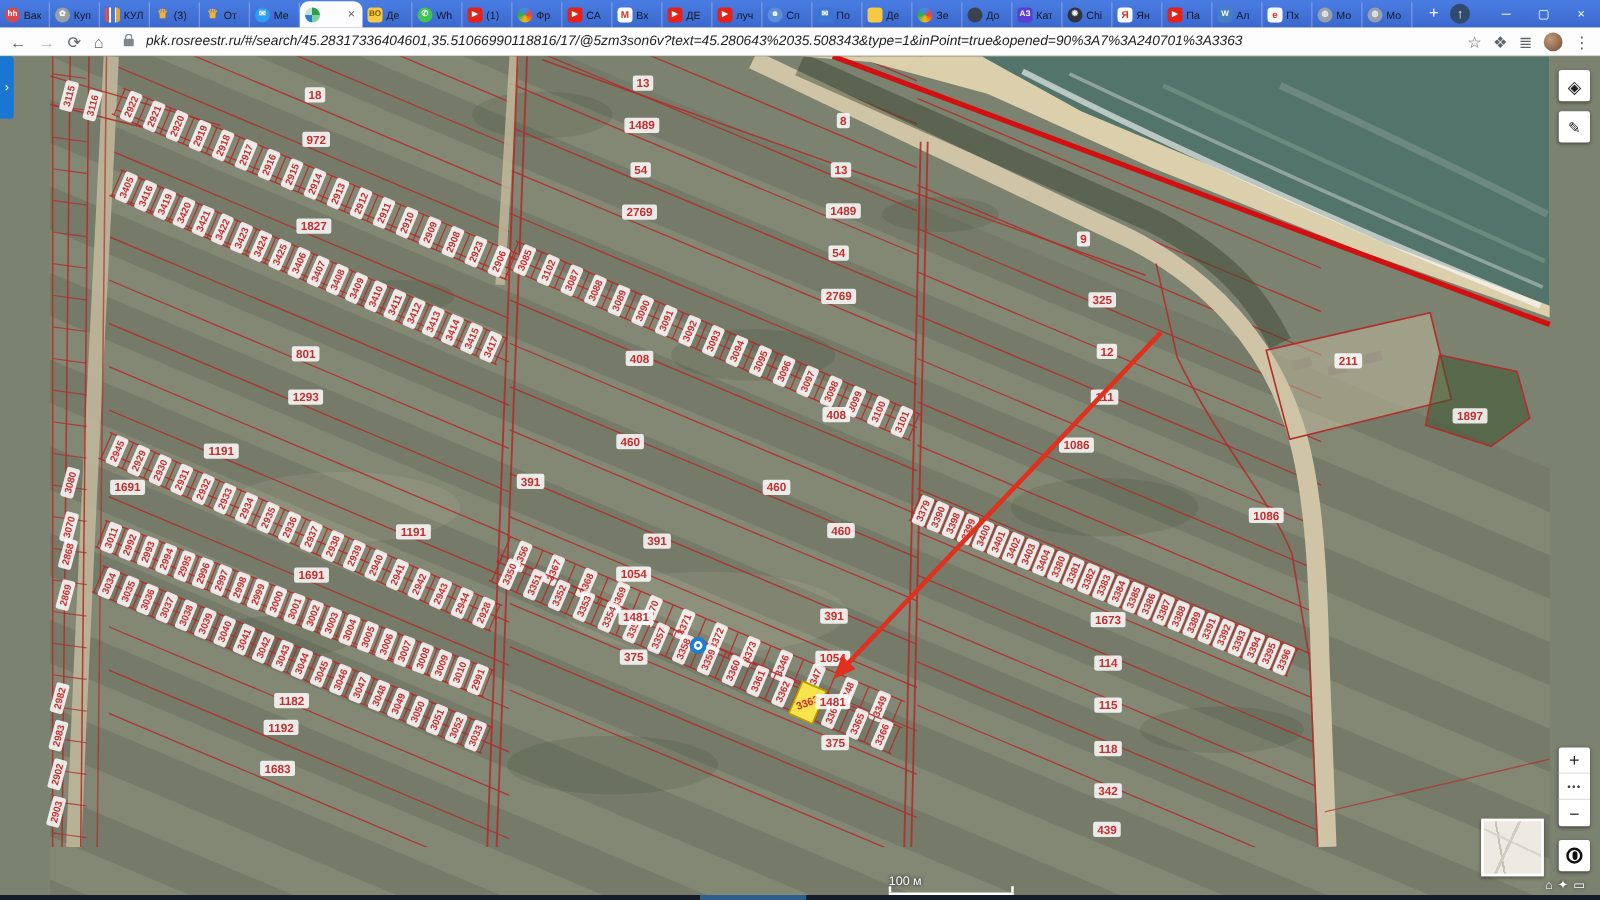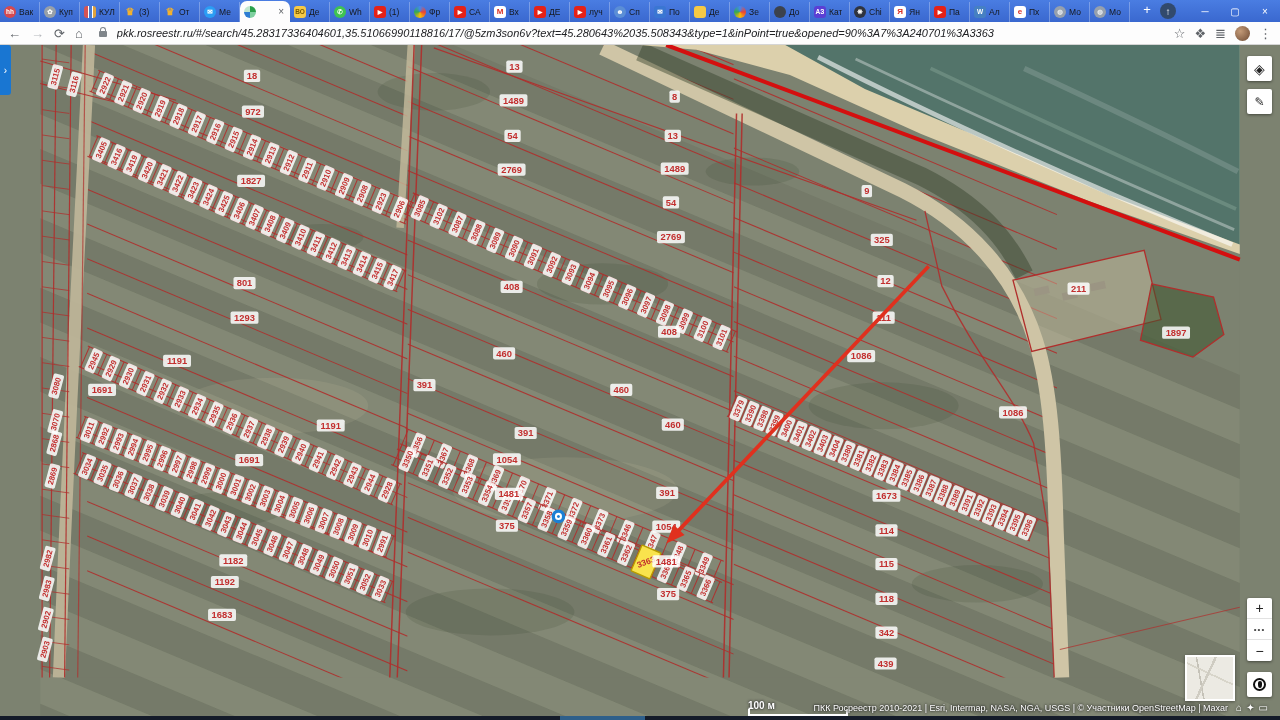--- a/index.html
+++ b/index.html
@@ -59,21 +59,21 @@
   #locatedot { width:4px; height:7px; background:#111; border-radius:2px 2px 50% 50%; }
   #minimap { position:absolute; right:45px; top:610px; width:50px; height:46px; background:#eceae3;
     border:2px solid #fff; box-shadow:0 1px 3px rgba(0,0,0,.4); overflow:hidden; }
   #minimap:before { content:""; position:absolute; inset:0;
     background:
       linear-gradient(115deg, transparent 42%, #cfccc2 42% 46%, transparent 46%),
       linear-gradient(25deg, transparent 55%, #d8d5ca 55% 58%, transparent 58%),
       linear-gradient(80deg, transparent 30%, #c5c2b8 30% 33%, transparent 33%); }
   #paneltab { position:absolute; left:0; top:0px; width:11px; height:50px; background:#1976d2;
     border-radius:0 3px 3px 0; color:#fff; font-size:10px; display:flex; align-items:center; justify-content:center; cursor:pointer; }
-  #scalebar { position:absolute; left:748px; top:655px; color:#fff; font-size:10px; font-weight:bold;
+  #scalebar { position:absolute; left:711px; top:655px; color:#fff; font-size:10px; font-weight:normal;
     text-shadow:0 0 3px #333, 0 0 2px #333; }
   #scaleline { width:100px; height:0; border-bottom:2px solid #fff; margin-top:3px; position:relative; }
   #scaleline:before, #scaleline:after { content:""; position:absolute; bottom:0; width:2px; height:5px; background:#fff; }
   #scaleline:before { left:0; } #scaleline:after { right:0; }
   #attrib { position:absolute; right:52px; top:658px; color:#fff; font-size:9px;
     text-shadow:0 0 3px #222, 0 0 2px #222; white-space:nowrap; }
   #atticons { position:absolute; right:8px; top:657px; color:#fff; font-size:10px; letter-spacing:4px;
     text-shadow:0 0 3px #222; }
 
   
@@ -1535,21 +1535,20 @@
       <span id="locatering">
           <span id="locatedot"></span>
         </span>
     </div>
     <div id="minimap"></div>
 
     <div id="scalebar">
       <span>100 м</span>
       <div id="scaleline"></div>
     </div>
-    <div id="attrib">ПКК Росреестр 2010-2021 | Esri, Intermap, NASA, NGA, USGS | © Участники OpenStreetMap | Maxar</div>
     <div id="atticons">
       <span>⌂</span><span>✦</span><span>▭</span>
     </div>
   </div>
 
   <div id="taskbar">
     <div class="seg" style="left:560px; width:85px;"></div>
   </div>
 </div>
 

